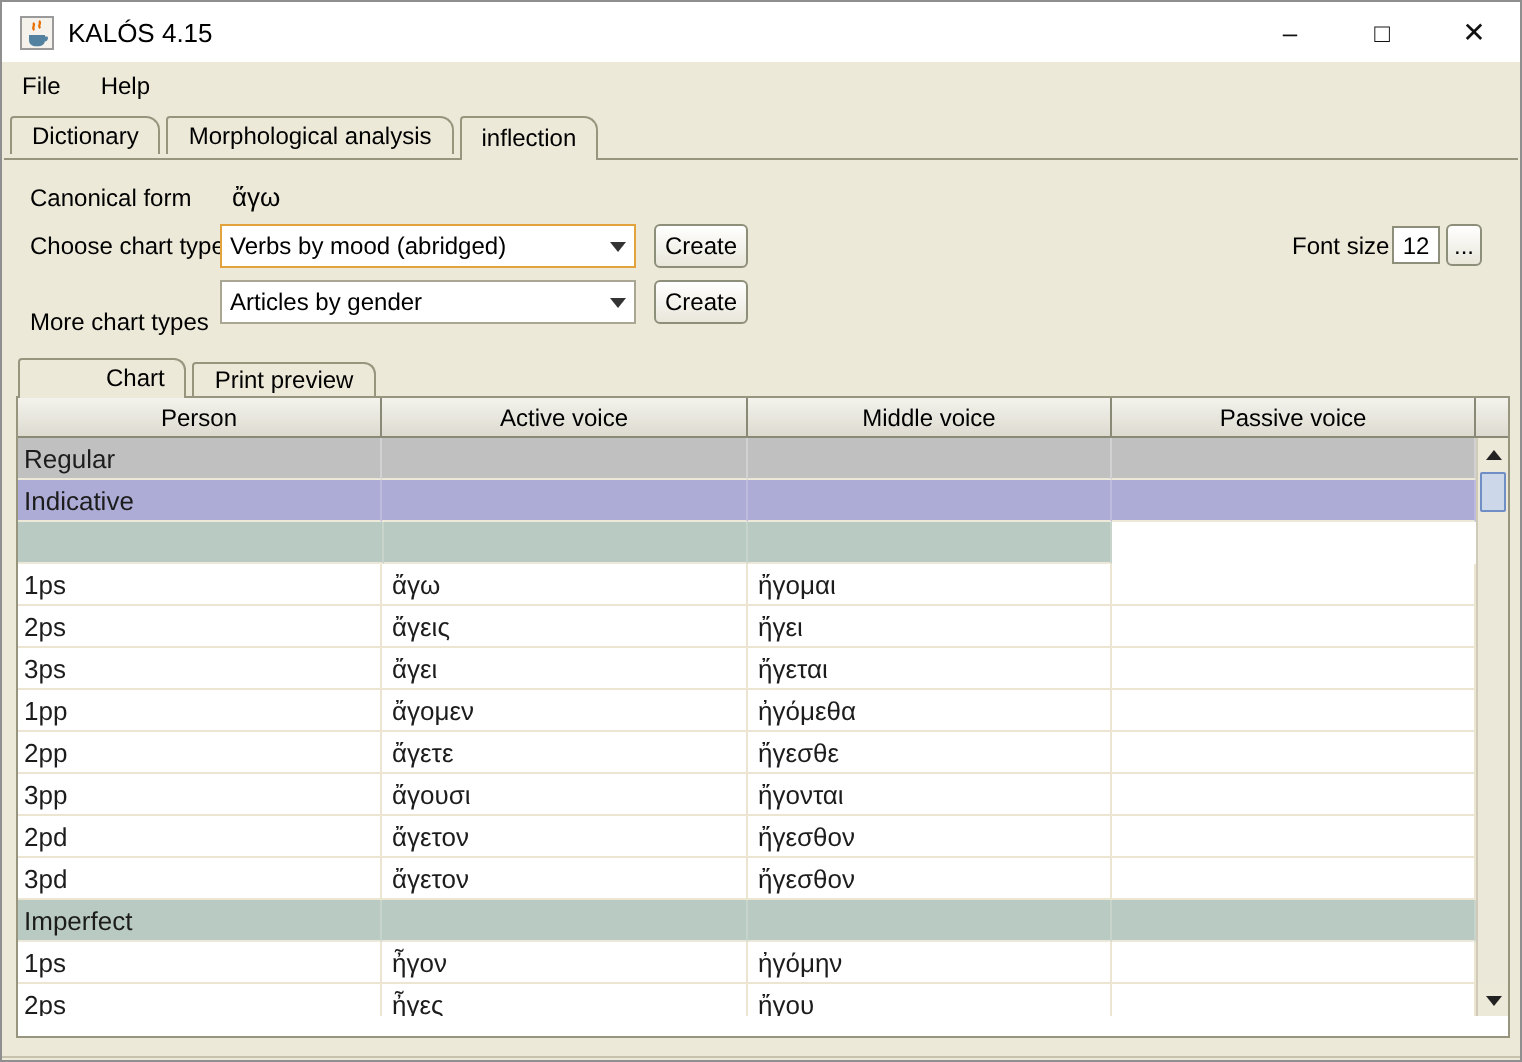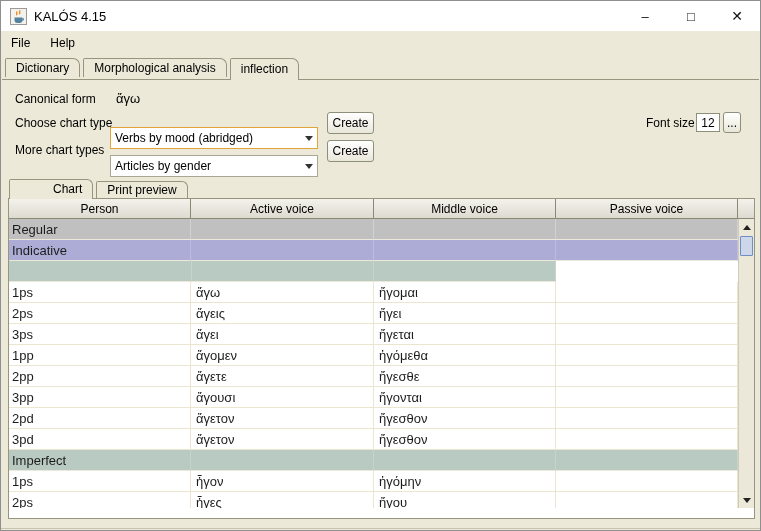--- a/index.html
+++ b/index.html
@@ -26,21 +26,21 @@
     background:#ece9d8; border:1px solid #97957e; border-bottom:none;
     border-radius:2px 7px 0 0; position:relative; white-space:nowrap;
   }
   .tab.active { height:22px; line-height:21px; margin-bottom:-1px; z-index:3; background:#ece9d8; }
   .tabline { position:absolute; top:78px; left:1px; right:1px; border-top:1px solid #97957e; }
   
   .flabel { position:absolute; white-space:nowrap; }
   .fvalue { position:absolute; white-space:nowrap; font-size:13px; }
   .combo {
     position:absolute; height:22px; background:#ffffff; border:1px solid #a9a794;
-    display:flex; align-items:center; padding:0 4px; font-size:12px;margin-top:15px;
+    display:flex; align-items:center; padding:0 4px; font-size:12px;
   }
   .combo.focused { border:1px solid #e2a33d; }
   .combo .arrow { margin-left:auto; width:0; height:0; border-left:4px solid transparent; border-right:4px solid transparent; border-top:5px solid #333; }
   .btn {
     position:absolute; height:22px; background:linear-gradient(#ffffff,#e9e7da);
     border:1px solid #8e8f7a; border-radius:3px; display:flex; align-items:center; justify-content:center; font-size:12px;
   }
   .numfield { position:absolute; height:19px; background:#fff; border:1px solid #8e8f7a; display:flex; align-items:center; justify-content:center; font-size:12px; }
   
   .charttabs { position:absolute; top:177px; left:8px; height:20px; display:flex; align-items:flex-end; }
@@ -107,21 +107,21 @@
   <div class="combo focused" style="left:109px; top:111px; width:208px;">
     <span>Verbs by mood (abridged)</span>
     <span class="arrow"></span>
   </div>
   <div class="btn" style="left:326px; top:111px; width:47px;">Create</div>
 
   <span class="flabel" style="left:645px; top:115px;">Font size</span>
   <div class="numfield" style="left:695px; top:112px; width:24px;">12</div>
   <div class="btn" style="left:722px; top:111px; width:18px; height:21px;">...</div>
 
-  <span class="flabel" style="left:14px; top:142px;text-align:right;">More chart types</span>
+  <span class="flabel" style="left:14px; top:153px;text-align:right;">More chart types</span>
   <div class="combo" style="left:109px; top:139px; width:208px;">
     <span>Articles by gender</span>
     <span class="arrow"></span>
   </div>
   <div class="btn" style="left:326px; top:139px; width:47px;">Create</div>
 
   <div class="charttabs">
     <div class="tab active">Chart</div>
     <div class="tab">Print preview</div>
   </div>

